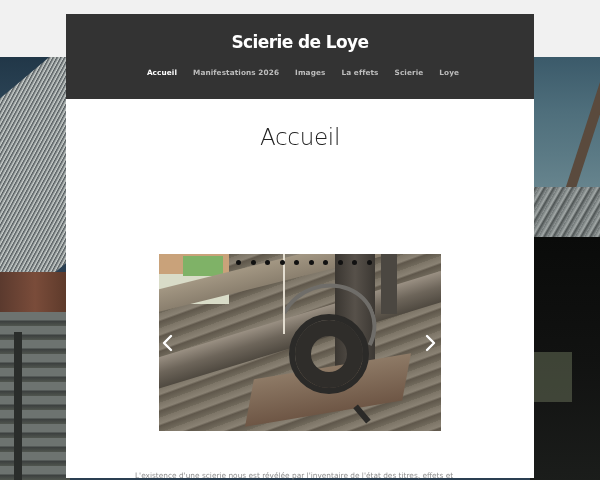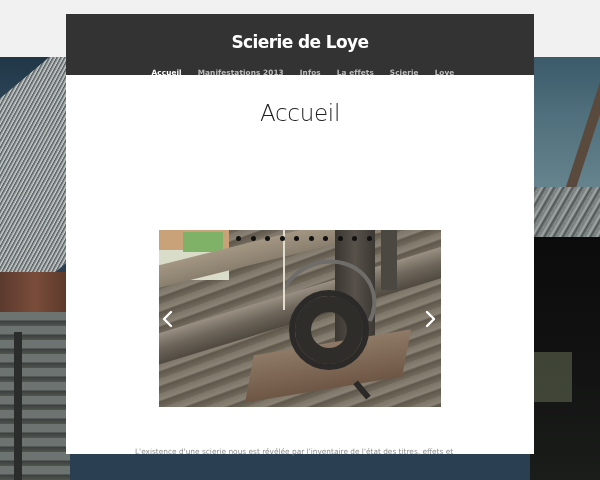--- a/index.html
+++ b/index.html
@@ -58,21 +58,21 @@
     .bg-dark-right::after {
       content: ""; position: absolute; left: 2px; top: 115px; width: 40px; height: 50px;
       background: #5d6650; opacity: .6;
     }
 
     
     .page {
       position: absolute; left: 66px; top: 14px; width: 468px; height: 466px;
     }
     .site-header {
-      height: 61px;
+      height: 85px;
       background: #333333;
       text-align: center;
       color: #fff;
     }
     .site-title {
       display: block;
       padding-top: 17px;
       font-family: "DejaVu Sans", sans-serif;
       font-weight: bold;
       font-size: 17px;
@@ -229,22 +229,22 @@
   <div class="bg-tree-right"></div>
   <div class="bg-roof-right"></div>
   <div class="bg-dark-right"></div>
 </div>
 
 <div class="page">
   <header class="site-header">
     <a class="site-title">Scierie de Loye</a>
     <nav class="nav">
       <a class="active">Accueil</a>
-      <a>Manifestations 2013</a>
-      <a>Infos</a>
+      <a>Manifestations 2026</a>
+      <a>Images</a>
       <a>La effets</a>
       <a>Scierie</a>
       <a>Loye</a>
     </nav>
   </header>
 
   <main class="content">
     <h1 class="page-title">Accueil</h1>
 
     <div class="slider">

